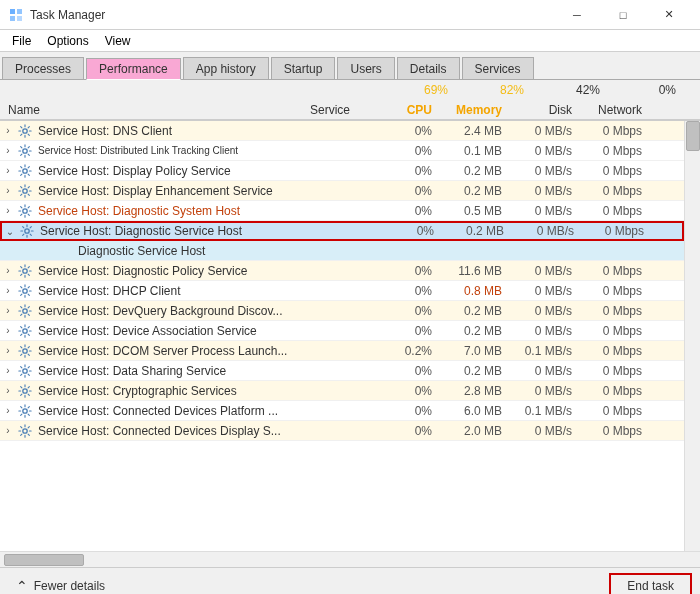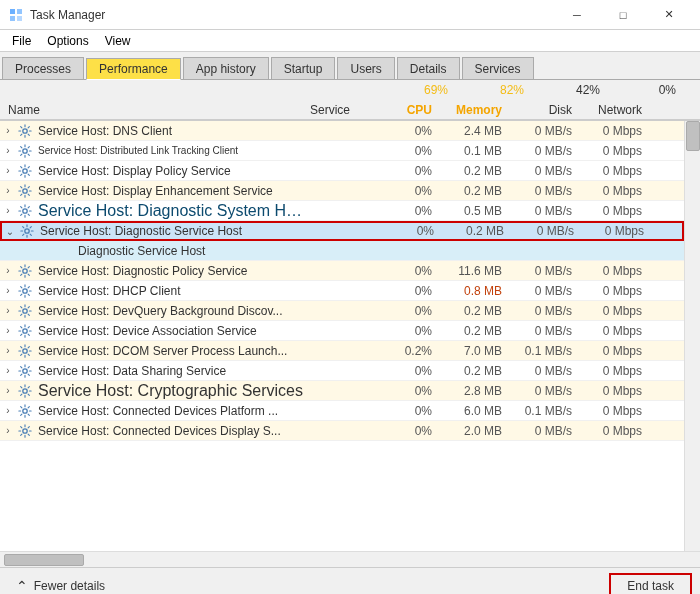--- a/index.html
+++ b/index.html
@@ -89,21 +89,21 @@
       color: #333;
       background: #d8d8d8;
       border: 1px solid #aaa;
       border-bottom: none;
       margin-right: 2px;
       height: 22px;
       display: flex;
       align-items: center;
     }
     .tab.active {
-      background: #fde047;
+      background: #f9a8d4;
       border-bottom: 1px solid #ffffff;
       margin-bottom: -1px;
       z-index: 1;
     }
 
     
     .col-headers {
       background: #f0f0f0;
       border-bottom: 1px solid #ccc;
     }
@@ -386,21 +386,21 @@
         </div>
         <div style="display: flex; height: 20px; align-items: center; border-bottom: 1px solid rgb(240, 240, 240); cursor: default; background: rgb(255, 255, 255);">
           <div style="width: 310px; display: flex; align-items: center; overflow: hidden; flex-shrink: 0;">
             <span style="width: 16px; text-align: center; font-size: 10px; color: rgb(85, 85, 85); flex-shrink: 0;">›</span>
             <span style="width: 18px; height: 18px; margin-right: 4px; flex-shrink: 0; display: flex; align-items: center; justify-content: center;">
               <svg viewBox="0 0 16 16" width="14" height="14">
     <circle cx="8" cy="8" r="2.5" fill="none" stroke="#4a7fb5" stroke-width="1.5"></circle>
     <path d="M8 1v2M8 13v2M1 8h2M13 8h2M3.05 3.05l1.41 1.41M11.54 11.54l1.41 1.41M3.05 12.95l1.41-1.41M11.54 4.46l1.41-1.41" stroke="#4a7fb5" stroke-width="1.3" stroke-linecap="round"></path>
   </svg>
             </span>
-            <span style="flex: 1 1 0%; overflow: hidden; text-overflow: ellipsis; white-space: nowrap; font-size: 16px; color: #0c4a6e; padding-right: 4px;">Service Host: Diagnostic System Host</span>
+            <span style="flex: 1 1 0%; overflow: hidden; text-overflow: ellipsis; white-space: nowrap; font-size: 12px; color: #c2410c; padding-right: 4px;">Service Host: Diagnostic System Host</span>
           </div>
           <div style="width: 70px; font-size: 12px; color: rgb(85, 85, 85); flex-shrink: 0;"></div>
           <div style="width: 60px; text-align: right; padding-right: 8px; font-size: 12px; color: rgb(85, 85, 85); flex-shrink: 0;">0%</div>
           <div style="width: 70px; text-align: right; padding-right: 8px; font-size: 12px; color: rgb(85, 85, 85); flex-shrink: 0;">0.5 MB</div>
           <div style="width: 70px; text-align: right; padding-right: 8px; font-size: 12px; color: rgb(85, 85, 85); flex-shrink: 0;">0 MB/s</div>
           <div style="width: 70px; text-align: right; padding-right: 8px; font-size: 12px; color: rgb(85, 85, 85); flex-shrink: 0;">0 Mbps</div>
         </div>
         <div style="display: flex; height: 20px; align-items: center; cursor: default; background: rgb(204, 228, 247); border: 2px solid rgb(204, 0, 0);">
           <div style="width: 310px; display: flex; align-items: center; overflow: hidden; flex-shrink: 0;">
             <span style="width: 16px; text-align: center; font-size: 10px; color: rgb(85, 85, 85); flex-shrink: 0;">⌄</span>
@@ -540,21 +540,21 @@
         </div>
         <div style="display: flex; height: 20px; align-items: center; border-bottom: 1px solid rgb(240, 240, 240); cursor: default; background: rgb(255, 249, 230);">
           <div style="width: 310px; display: flex; align-items: center; overflow: hidden; flex-shrink: 0;">
             <span style="width: 16px; text-align: center; font-size: 10px; color: rgb(85, 85, 85); flex-shrink: 0;">›</span>
             <span style="width: 18px; height: 18px; margin-right: 4px; flex-shrink: 0; display: flex; align-items: center; justify-content: center;">
               <svg viewBox="0 0 16 16" width="14" height="14">
     <circle cx="8" cy="8" r="2.5" fill="none" stroke="#4a7fb5" stroke-width="1.5"></circle>
     <path d="M8 1v2M8 13v2M1 8h2M13 8h2M3.05 3.05l1.41 1.41M11.54 11.54l1.41 1.41M3.05 12.95l1.41-1.41M11.54 4.46l1.41-1.41" stroke="#4a7fb5" stroke-width="1.3" stroke-linecap="round"></path>
   </svg>
             </span>
-            <span style="flex: 1 1 0%; overflow: hidden; text-overflow: ellipsis; white-space: nowrap; font-size: 16px; color: rgb(51, 51, 51); padding-right: 4px;">Service Host: Cryptographic Services</span>
+            <span style="flex: 1 1 0%; overflow: hidden; text-overflow: ellipsis; white-space: nowrap; font-size: 12px; color: rgb(51, 51, 51); padding-right: 4px;">Service Host: Cryptographic Services</span>
           </div>
           <div style="width: 70px; font-size: 12px; color: rgb(85, 85, 85); flex-shrink: 0;"></div>
           <div style="width: 60px; text-align: right; padding-right: 8px; font-size: 12px; color: rgb(85, 85, 85); flex-shrink: 0;">0%</div>
           <div style="width: 70px; text-align: right; padding-right: 8px; font-size: 12px; color: rgb(85, 85, 85); flex-shrink: 0;">2.8 MB</div>
           <div style="width: 70px; text-align: right; padding-right: 8px; font-size: 12px; color: rgb(85, 85, 85); flex-shrink: 0;">0 MB/s</div>
           <div style="width: 70px; text-align: right; padding-right: 8px; font-size: 12px; color: rgb(85, 85, 85); flex-shrink: 0;">0 Mbps</div>
         </div>
         <div style="display: flex; height: 20px; align-items: center; border-bottom: 1px solid rgb(240, 240, 240); cursor: default; background: rgb(255, 255, 255);">
           <div style="width: 310px; display: flex; align-items: center; overflow: hidden; flex-shrink: 0;">
             <span style="width: 16px; text-align: center; font-size: 10px; color: rgb(85, 85, 85); flex-shrink: 0;">›</span>

